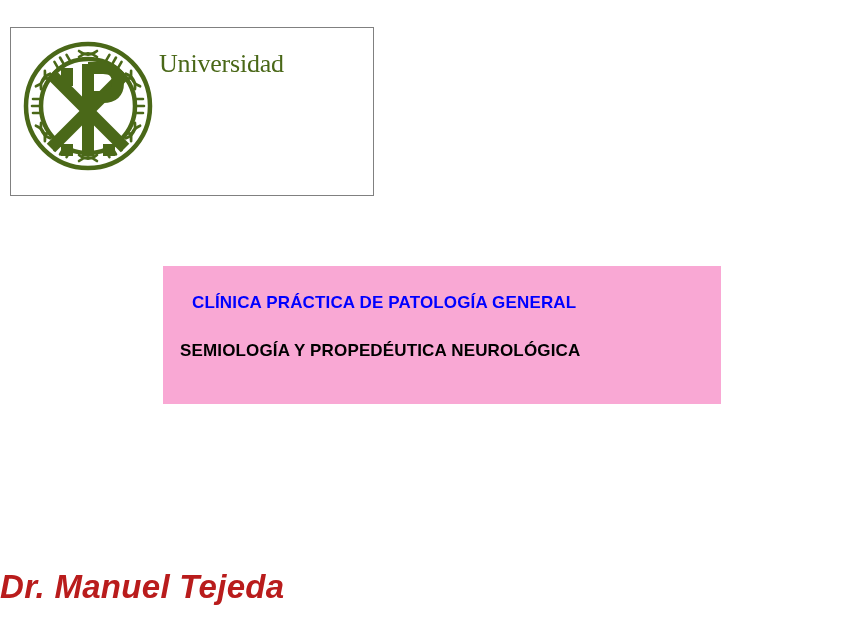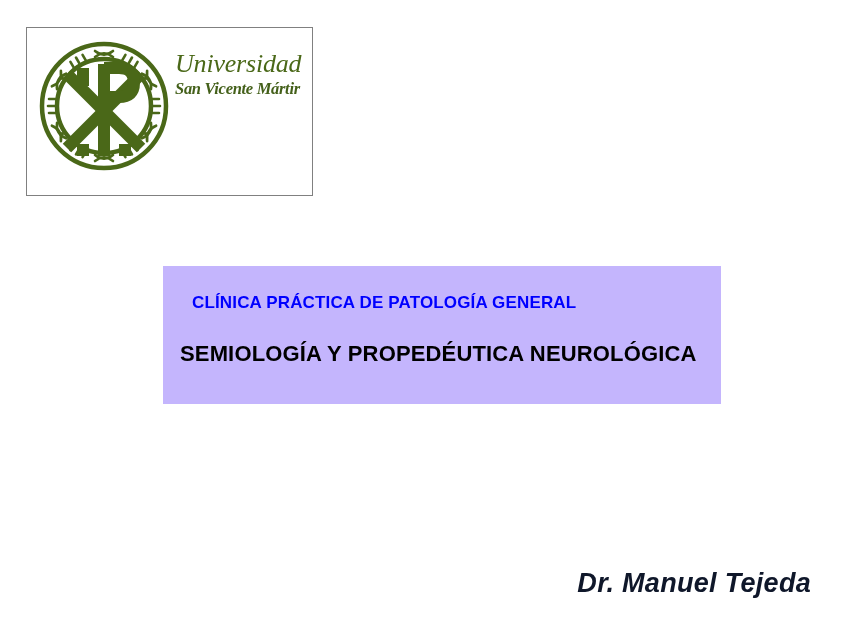--- a/index.html
+++ b/index.html
@@ -15,28 +15,27 @@
     position: relative;
     width: 848px;
     height: 636px;
     background: #ffffff;
     overflow: hidden;
   }
 
   
   #logo-frame {
     position: absolute;
-    left: 26px;
+    left: 10px;
     top: 27px;
-    width: 287px;
+    width: 364px;
     height: 169px;
     background: #ffffff;
     border: 1.5px solid #808080;
     box-sizing: border-box;
-    font-style: italic;
   }
 
   #logo-emblem {
     position: absolute;
     left: 12px;
     top: 10px;
     width: 130px;
     height: 136px;
   }
 
@@ -64,56 +63,55 @@
     color: #44601A;
   }
 
   
   #title-box {
     position: absolute;
     left: 163px;
     top: 266px;
     width: 558px;
     height: 138px;
-    background: #c4b5fd;
+    background: #f9a8d4;
   }
 
   #title-line-1 {
     position: absolute;
     left: 29px;
     top: 27px;
     font-size: 17px;
     font-weight: bold;
     color: #0000FF;
     letter-spacing: 0.15px;
     white-space: nowrap;
   }
 
   #title-line-2 {
     position: absolute;
     left: 17px;
     top: 75px;
-    font-size: 22px;
+    font-size: 17px;
     font-weight: bold;
     color: #000000;
     letter-spacing: 0.15px;
     white-space: nowrap;
   }
 
   
   #author {
     position: absolute;
     left: 0;
     top: 568px;
     width: 811px;
-    text-align: right;
-    font-size: 27px;
+    font-size: 33px;
     font-weight: bold;
     font-style: italic;
-    color: #0f172a;
+    color: #b91c1c;
     letter-spacing: 0.3px;
     white-space: nowrap;
   }
 </style>
 </head>
 <body>
 
 <div id="slide">
 
   <div id="logo-frame">
@@ -192,21 +190,20 @@
             <path d="M86 106 L86 118"></path>
           </g>
 
           <path d="M65 30 L80 30 Q95 30 95 45 Q95 59 80 59 L70 59" fill="none" stroke="#4A6818" stroke-width="12" stroke-linecap="butt"></path>
         </g>
       </svg>
     </div>
 
     <div id="logo-wordmark">
       <div class="wm-line">Universidad</div>
-      <div id="wm-tagline">San Vicente Mártir</div>
     </div>
 
   </div>
 
   <div id="title-box">
     <div id="title-line-1">CLÍNICA PRÁCTICA DE PATOLOGÍA GENERAL</div>
     <div id="title-line-2">SEMIOLOGÍA Y PROPEDÉUTICA NEUROLÓGICA</div>
   </div>
 
   <div id="author">Dr. Manuel Tejeda</div>

